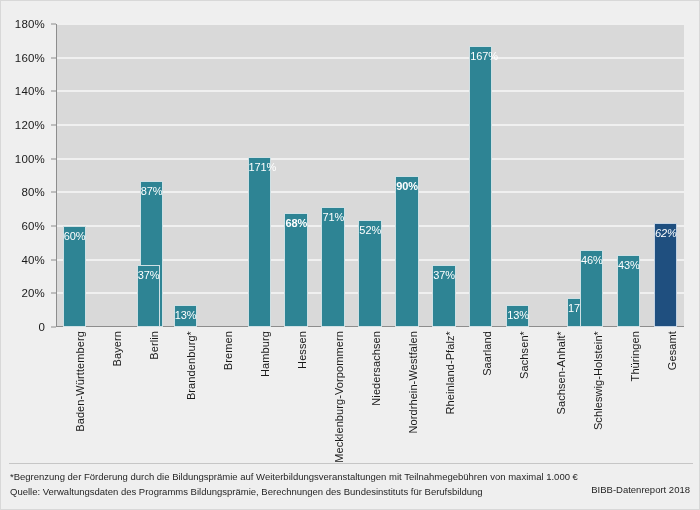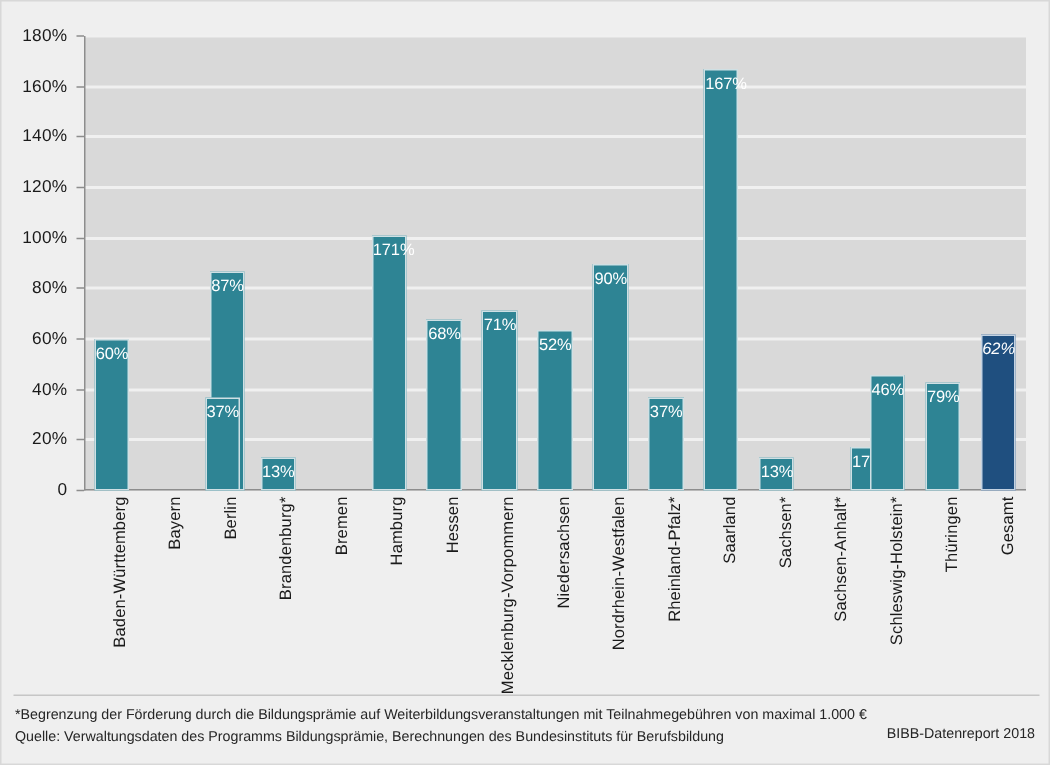--- a/index.html
+++ b/index.html
@@ -235,37 +235,37 @@
       <div class="bar-group" style="left: 117.658px; width: 23.2729px;">
         <div class="bar" style="height: 21.8833px;">
           <div class="bar-value">13%</div>
         </div>
       </div>
       <div class="bar-group" style="left: 191.54px; width: 23.2729px;">
         <div class="bar" style="height: 170.017px;">
           <div class="bar-value">171%</div>
         </div>
       </div>
-      <div class="bar-group" style="left: 228.481px; width: 23.2729px;">
+      <div class="bar-group" style="left: 228.481px; width: 23.2729px; font-weight: bold;">
         <div class="bar" style="height: 114.467px;">
           <div class="bar-value">68%</div>
         </div>
       </div>
       <div class="bar-group" style="left: 265.422px; width: 23.2729px;">
         <div class="bar" style="height: 119.517px;">
           <div class="bar-value">71%</div>
         </div>
       </div>
       <div class="bar-group" style="left: 302.364px; width: 23.2729px;">
         <div class="bar" style="height: 107px;">
           <div class="bar-value">52%</div>
         </div>
       </div>
       <div class="bar-group" style="left: 339.305px; width: 23.2729px;">
-        <div class="bar" style="height: 151.5px;">
+        <div class="bar" style="height: 151.5px; font-weight: bold;">
           <div class="bar-value">90%</div>
         </div>
       </div>
       <div class="bar-group" style="left: 376.246px; width: 23.2729px;">
         <div class="bar" style="height: 62.2833px;">
           <div class="bar-value">37%</div>
         </div>
       </div>
       <div class="bar-group" style="left: 413.187px; width: 23.2729px;">
         <div class="bar" style="height: 281.117px;">
@@ -282,21 +282,21 @@
           <div class="bar-value">17%</div>
         </div>
       </div>
       <div class="bar-group" style="left: 524.011px; width: 23.2729px;">
         <div class="bar" style="height: 77.4333px;">
           <div class="bar-value">46%</div>
         </div>
       </div>
       <div class="bar-group" style="left: 560.952px; width: 23.2729px;">
         <div class="bar" style="height: 72.3833px;">
-          <div class="bar-value">79%</div>
+          <div class="bar-value">43%</div>
         </div>
       </div>
       <div class="bar-group" style="left: 597.893px; width: 23.2729px;">
         <div class="bar total" style="height: 104.367px; font-style: italic;">
           <div class="bar-value">62%</div>
         </div>
       </div>
     </div>
 
   <div id="x-axis-labels">

